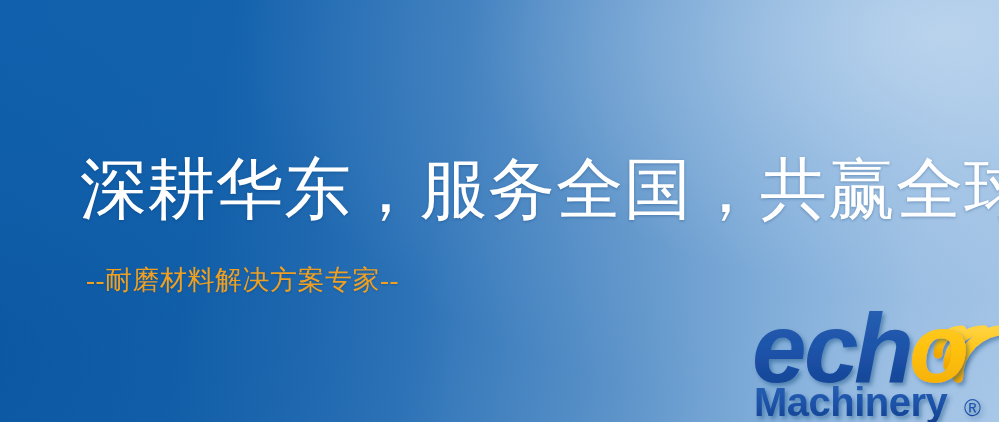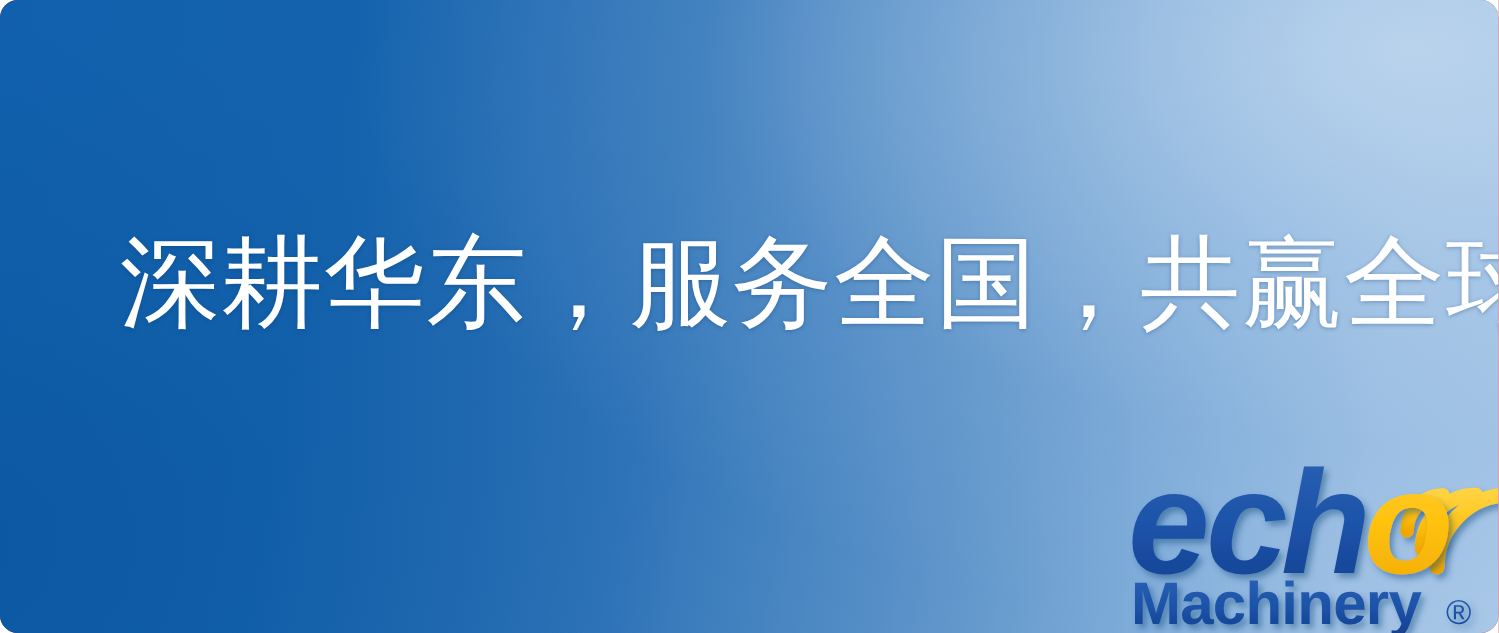--- a/index.html
+++ b/index.html
@@ -8,21 +8,20 @@
     background: #ffffff;
   }
   #banner {
     position: relative;
     width: 999px;
     height: 422px;
     overflow: hidden;
     font-family: "Liberation Serif", "DejaVu Serif", serif;
     
     background-color: #b91c1c;
-    border-radius: 12px;
   }
   
   #bg-ramp {
     position: absolute;
     inset: 0;
     background: linear-gradient(100deg,
         #1060ad 0%,
         #1462ad 22%,
         #2f74b8 44%,
         #5c93c9 64%,
@@ -89,20 +88,21 @@
 <body>
 
 <div id="banner">
 
   <div id="bg-ramp"></div>
   <div id="bg-glow"></div>
   <div id="bg-shade"></div>
 
   <div id="headline">深耕华东，服务全国，共赢全球</div>
 
+  <div id="subtitle">--耐磨材料解决方案专家--</div>
 
   <div id="logo">
     <svg id="logo-svg" viewBox="0 0 247 126" xmlns="http://www.w3.org/2000/svg">
       <defs>
         <linearGradient id="blueGrad" x1="0" y1="0" x2="0" y2="1">
           <stop offset="0%" stop-color="#2a63b4"></stop>
           <stop offset="55%" stop-color="#1c52a8"></stop>
           <stop offset="100%" stop-color="#123f8c"></stop>
         </linearGradient>
         <linearGradient id="goldGrad" x1="0" y1="0" x2="0" y2="1">

